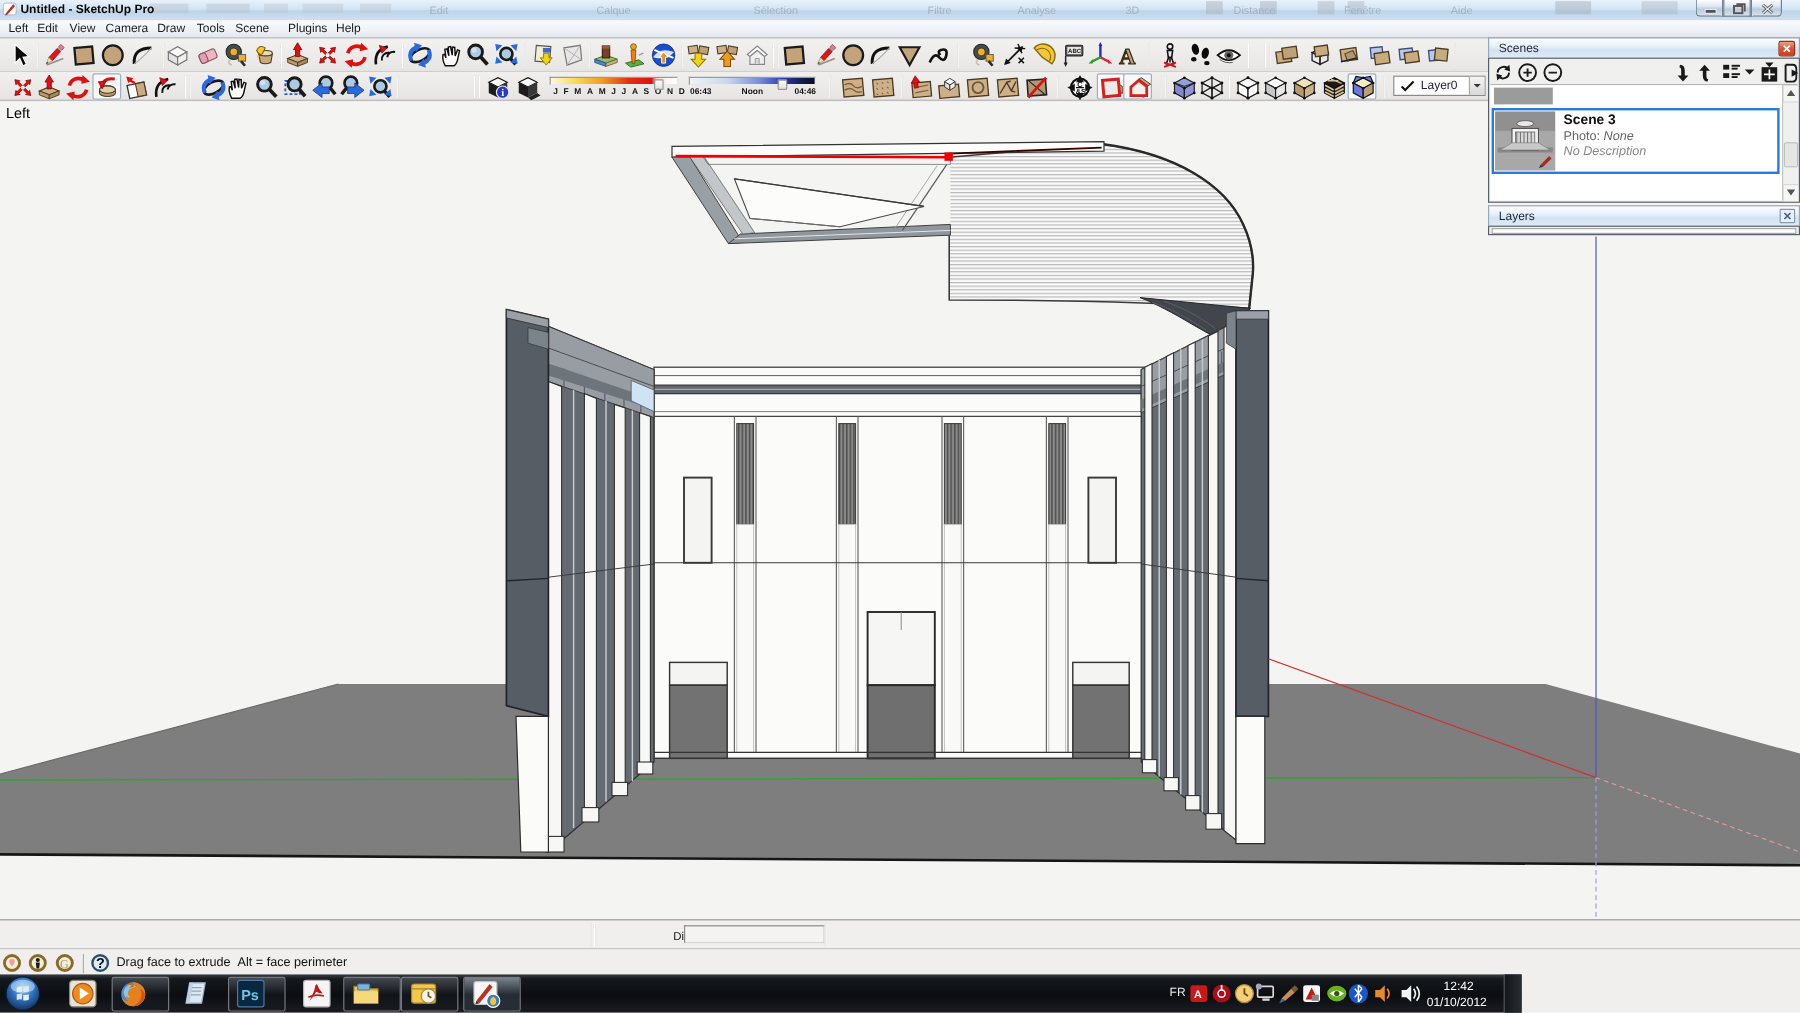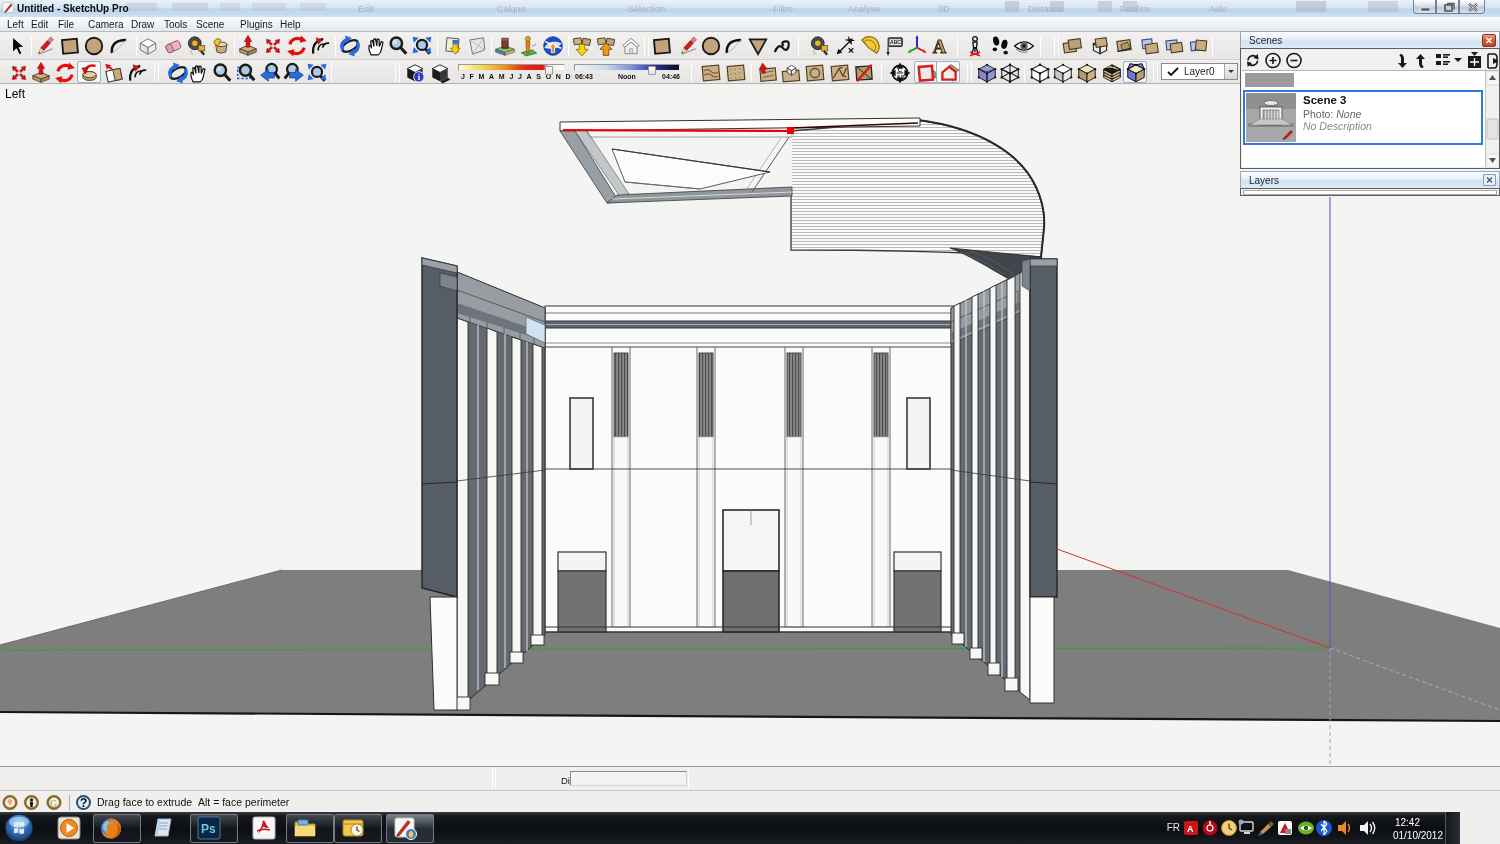--- a/index.html
+++ b/index.html
@@ -45,21 +45,21 @@
 #viewport{position:absolute;left:0;top:85px;width:1500px;height:681px;background:#f4f4f2;}
 #vplabel{position:absolute;left:5px;top:2px;font-size:12px;color:#000;}
 
 #dimbar{position:absolute;left:0;top:766px;width:1500px;height:24px;background:#f0efed;border-top:1px solid #9a999a;}
 #dimbar .vsep{position:absolute;top:2px;height:20px;width:1px;background:#b8b7b5;border-right:1px solid #fff;}
 #dimlabel{position:absolute;left:529px;top:8px;font-size:9.5px;color:#111;margin-left:32px;}
 #dimbox{position:absolute;left:570px;top:4px;width:117px;height:15px;background:#f4f3f2;border:1px solid #8a8a8a;border-right-color:#d5d5d5;border-bottom-color:#d5d5d5;}
 #statusbar{position:absolute;left:0;top:790px;width:1500px;height:22px;background:#f0efed;border-top:1px solid #c8c7c5;}
 #statusmsg{position:absolute;left:97px;top:5px;font-size:10.5px;color:#111;}
 
-#taskbar{position:absolute;left:0;top:812px;width:1460px;height:32px;background:linear-gradient(180deg,#3a3f45 0%,#15181c 12%,#0b0d10 55%,#1a1d22 100%);padding-left:48px;}
+#taskbar{position:absolute;left:0;top:812px;width:1268px;height:32px;background:linear-gradient(180deg,#3a3f45 0%,#15181c 12%,#0b0d10 55%,#1a1d22 100%);padding-left:48px;}
 .tbox{position:absolute;top:2px;width:48px;height:29px;border:1px solid #767a80;border-radius:2px;background:linear-gradient(180deg,rgba(150,160,170,.35),rgba(40,45,52,.25) 50%,rgba(20,22,26,.3));}
 .tico{position:absolute;top:3px;}
 #tray{position:absolute;top:0;height:33px;right:0;}
 #trayFR{position:absolute;top:10px;font-size:10px;color:#e8e8e8;}
 #clock1{position:absolute;top:5px;font-size:10px;color:#fff;}
 #clock2{position:absolute;top:18px;font-size:10px;color:#fff;}
 #showdesk{position:absolute;right:0;top:0;width:15px;height:33px;background:linear-gradient(90deg,#14171b,#2a2e34);border-left:1px solid #54585e;}
 
 .panel{position:absolute;left:1240px;width:260px;}
 .ptitle{height:17px;background:linear-gradient(180deg,#fbfdff 0%,#e8f1fa 40%,#d2e2f2 60%,#dfeaf6 100%);border:1px solid #98a8bb;border-bottom:none;position:relative;}
@@ -548,21 +548,21 @@
           <svg width="26" height="14">
             <path d="M9 4 L17 11 M17 4 L9 11" stroke="#555" stroke-width="2.4"></path>
             <path d="M9 4 L17 11 M17 4 L9 11" stroke="#e8eef5" stroke-width="1"></path>
           </svg>
         </div>
     </div>
   </div>
   <div id="menubar">
     <span style="left:7px">Left</span>
     <span style="left:31px">Edit</span>
-    <span style="left:58px">File</span>
+    <span style="left:58px">View</span>
     <span style="left:88px">Camera</span>
     <span style="left:131px">Draw</span>
     <span style="left:164px">Tools</span>
     <span style="left:196px">Scene</span>
     <span style="left:240px">Plugins</span>
     <span style="left:280px">Help</span>
   </div>
   <div id="tb1">
     <div class="sep tb1sep" style="left:31px"></div>
       <div class="sep tb1sep" style="left:136px"></div>
@@ -1144,21 +1144,21 @@
           <path d="M118 16 q6 -5 12 0 q-6 5 -12 0Z" fill="#fff"></path>
           <circle cx="124" cy="16" r="2.2" fill="#2a5a10"></circle>
         <circle cx="142" cy="16" r="8" fill="#1858c8"></circle>
           <path d="M142 9 L142 23 M139 12 L145 19 M145 12 L139 19 M142 9 L145 12 M142 23 L145 19" stroke="#fff" stroke-width="1.2" fill="none"></path>
         <path d="M156 13 L160 13 L164 9 L164 23 L160 19 L156 19 Z" fill="#e88a28"></path>
           <path d="M166 12 q3 4 0 8" stroke="#e88a28" stroke-width="1.4" fill="none"></path>
         <path d="M178 13 L182 13 L186 9 L186 23 L182 19 L178 19 Z" fill="#f2f2f2"></path>
           <path d="M188 12 q3 4 0 8 M190.5 10 q4.5 6 0 12" stroke="#f2f2f2" stroke-width="1.4" fill="none"></path>
       </svg>
       <span id="clock1" style="right:40px">12:42</span>
-      <span id="clock2" style="right:17px">01/10/2012</span>
+      <span id="clock2" style="right:29px">01/10/2012</span>
       <div id="showdesk"></div>
     </div>
   </div>
   <div id="scenes" class="panel" style="top:31px">
     <div class="ptitle">
         <span class="cap">Scenes</span>
       <div style="position:absolute;right:3px;top:2px;width:14px;height:13px;background:linear-gradient(180deg,#f0a088,#d85a3a 45%,#c84020);border:1px solid #8a3520;border-radius:2px;">
         <svg width="12" height="11" style="position:absolute;left:0;top:0">
             <path d="M3.5 3 L8.5 8 M8.5 3 L3.5 8" stroke="#fff" stroke-width="1.6"></path>
           </svg>

